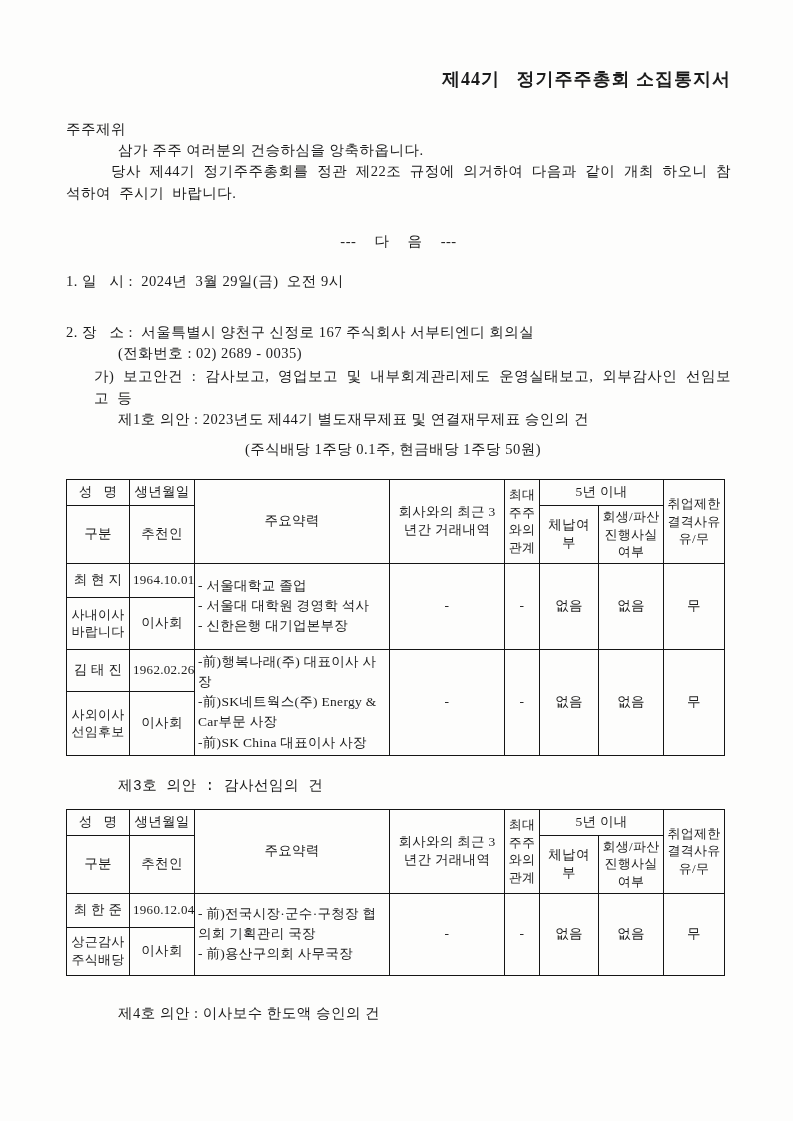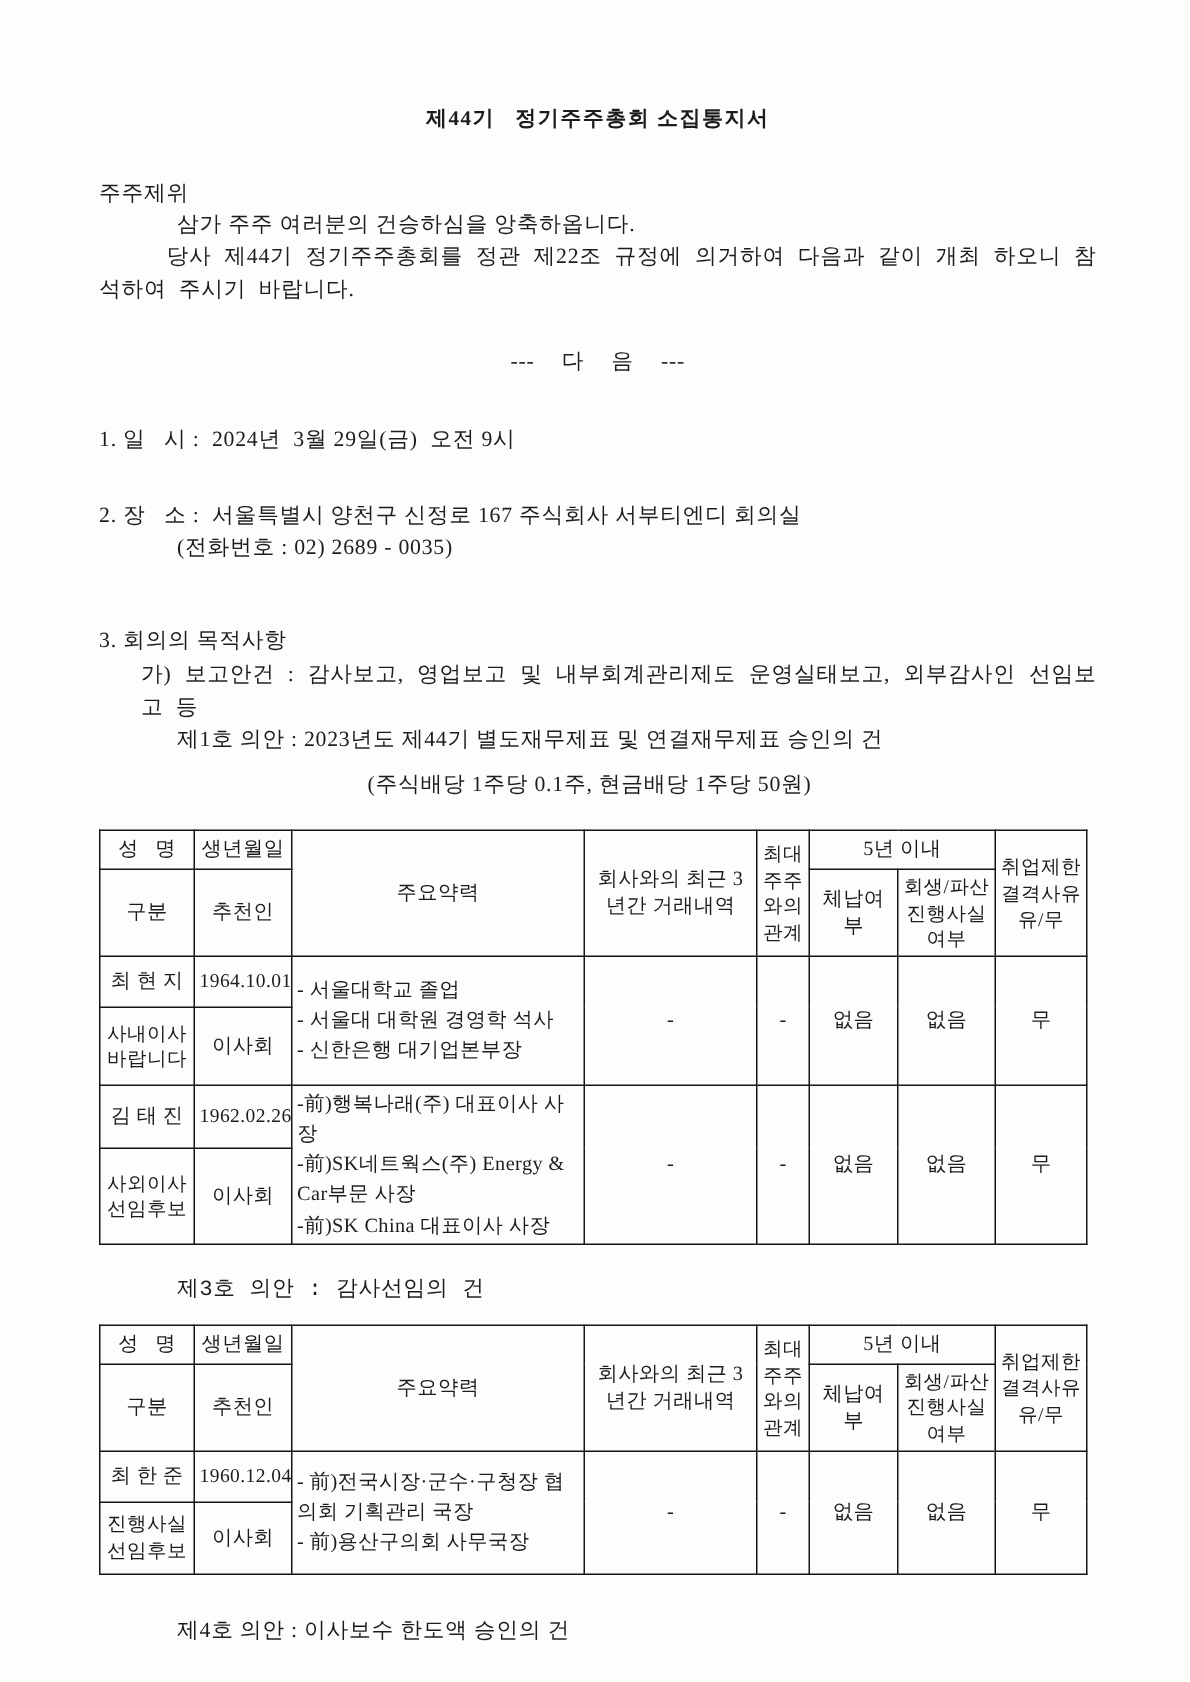--- a/index.html
+++ b/index.html
@@ -9,23 +9,23 @@
     color:#1c1c1c;
     font-family:"Liberation Serif","DejaVu Serif",serif;
     overflow:hidden;
   }
   .page{
     box-sizing:border-box;
     width:793px;height:1121px;
     padding:66px 62px 40px 66px;
   }
   .doc-title{
-    font-size:14px;line-height:27px;
+    font-size:18px;line-height:27px;
     font-weight:bold;
-    text-align:center;
+    text-align:right;
     letter-spacing:1px;
     white-space:pre-wrap;
   }
   .ln{
     font-size:14.5px;line-height:21px;
     letter-spacing:0.5px;
     white-space:pre-wrap;
   }
   .para{
     font-size:14.5px;line-height:21.5px;
@@ -33,21 +33,21 @@
     text-align:justify;
     word-break:break-all;
     word-spacing:4px;
   }
   .ind52{padding-left:52px;}
   .ind28{padding-left:28px;}
   .ind179{padding-left:179px;}
   .salutation{margin-top:26px;}
   .greeting2{text-indent:45px;}
   .divider{margin-top:27px;text-align:center;word-spacing:14px;}
-  .item1{margin-top:31px;}
+  .item1{margin-top:19px;}
   .item2{margin-top:30px;}
   .item3{margin-top:41px;}
   .ga-line{padding-left:28px;text-indent:0;}
   .ga-wrap{margin-top:2px;}
   .na-line{margin-top:3px;}
   .agenda-note{margin-top:9px;}
   .tbl{
     margin-top:19px;
     border-collapse:collapse;
     table-layout:fixed;
@@ -98,21 +98,20 @@
   <div class="ln ind52">삼가 주주 여러분의 건승하심을 앙축하옵니다.</div>
   <div class="para greeting2">당사 제44기 정기주주총회를 정관 제22조 규정에 의거하여 다음과 같이 개최 하오니 참석하여 주시기 바랍니다.</div>
 
   <div class="ln divider">--- 다 음 ---</div>
 
   <div class="ln item1">1. 일   시 :  2024년  3월 29일(금)  오전 9시</div>
 
   <div class="ln item2">2. 장   소 :  서울특별시 양천구 신정로 167 주식회사 서부티엔디 회의실</div>
   <div class="ln ind52">(전화번호 : 02) 2689 - 0035)</div>
 
-  <div class="ln item3">3. 회의의 목적사항</div>
   <div class="para ga-line ga-wrap">가) 보고안건  : 감사보고, 영업보고 및 내부회계관리제도 운영실태보고, 외부감사인 선임보고 등</div>
   <div class="ln ind52">제1호 의안 : 2023년도 제44기 별도재무제표 및 연결재무제표 승인의 건</div>
   <div class="ln ind179 agenda-note">(주식배당 1주당 0.1주, 현금배당 1주당 50원)</div>
 
   <table class="tbl">
     <colgroup>
       <col style="width:63px">
         <col style="width:65px">
         <col style="width:195px">
       <col style="width:115px">
@@ -212,21 +211,21 @@
         <div class="career-line">- 前)전국시장·군수·구청장 협의회 기획관리 국장</div>
         <div class="career-line">- 前)용산구의회 사무국장</div>
       </td>
       <td rowspan="2">-</td>
       <td rowspan="2">-</td>
       <td rowspan="2">없음</td>
       <td rowspan="2">없음</td>
       <td rowspan="2">무</td>
     </tr>
     <tr style="height:48px" class="r-role">
-      <td class="wrap-narrow">진행사실 선임후보</td>
+      <td class="wrap-narrow">상근감사 주식배당</td>
       <td>이사회</td>
     </tr>
   </tbody>
     </table>
 
   <div class="ln ind52 agenda4">제4호 의안 : 이사보수 한도액 승인의 건</div>
 
 </div>
 
 </body></html>

